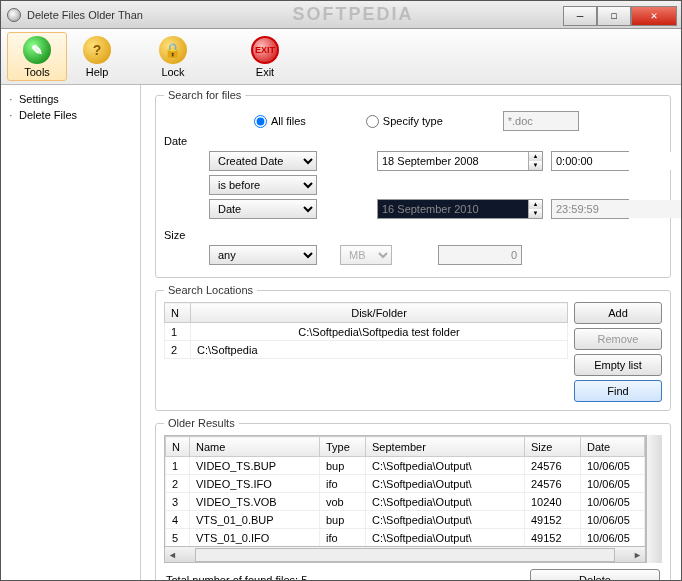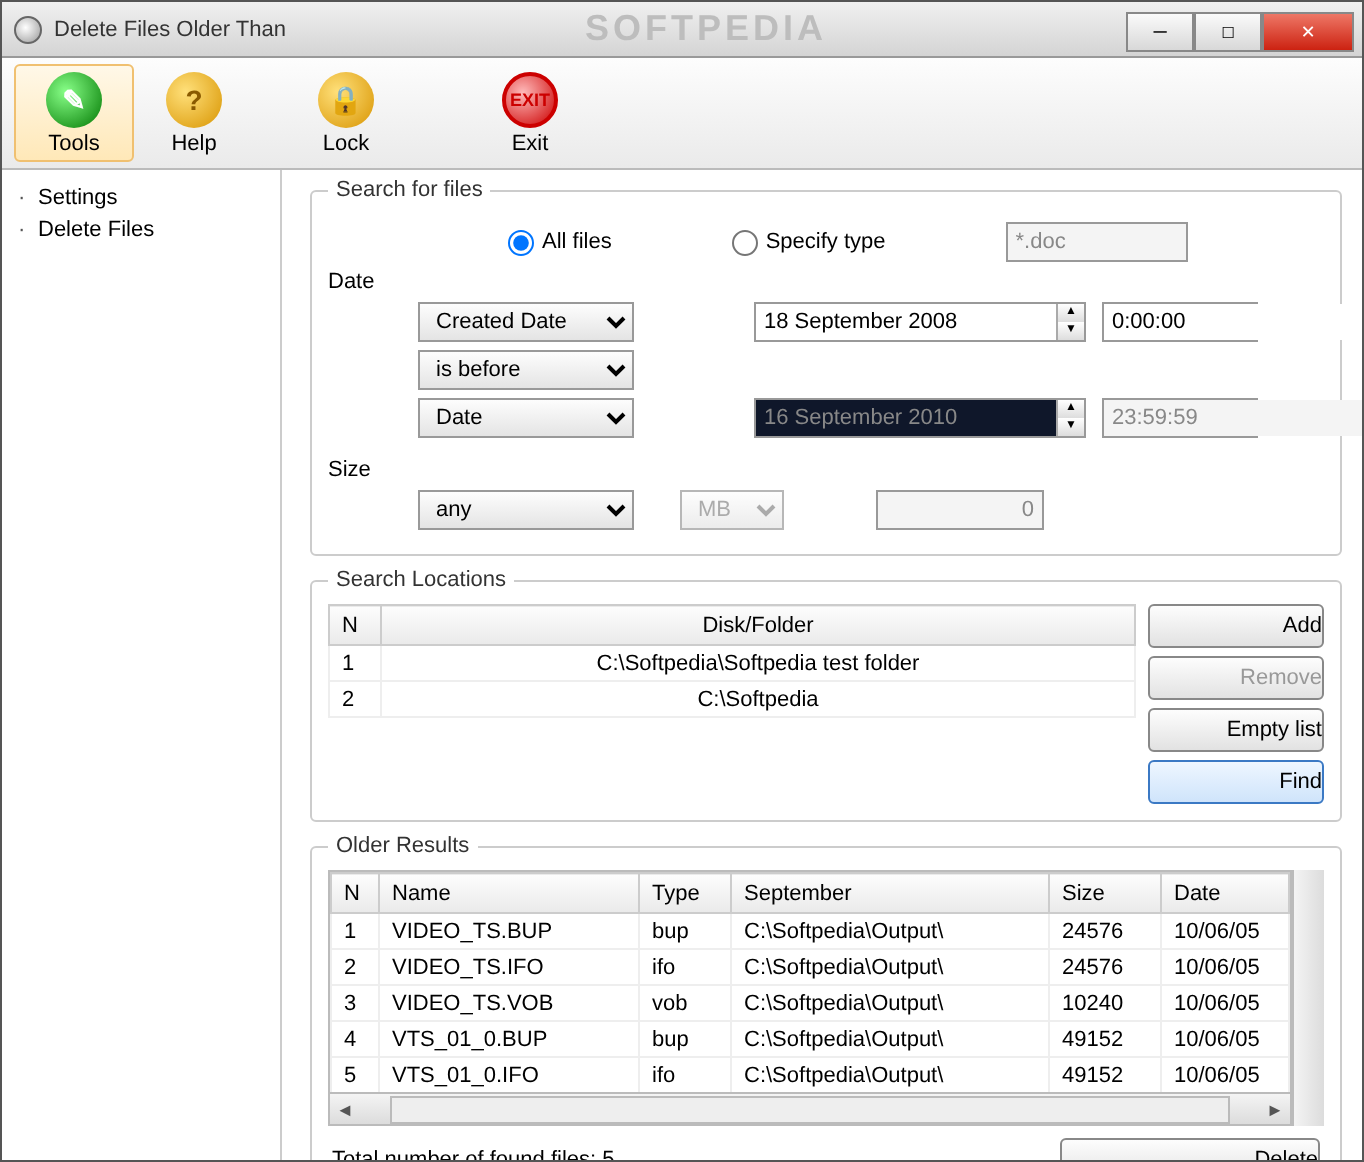--- a/index.html
+++ b/index.html
@@ -34,21 +34,21 @@
 .indent { margin-left:30px; }
 .lbl-col { width:30px; }
 select, input[type=text] { border:1px solid #999; background:#fff; height:20px; padding:1px 4px; }
 select { background:linear-gradient(#fdfdfd,#e4e4e4);margin-left:15px; }
 select.dd { width:108px; }
 .radio { display:flex; align-items:center; gap:4px; }
 .spinbox { display:flex; border:1px solid #999; height:20px; }
 .spinbox input { border:none; flex:1; padding:1px 4px; }
 .spin { width:15px; display:flex; flex-direction:column; border-left:1px solid #aaa; }
 .spin div { flex:1; background:linear-gradient(#fff,#ddd); font-size:6px; text-align:center; line-height:8px; }
-.btn { height:22px; border:1px solid #888; background:linear-gradient(#fdfdfd,#e2e2e2); border-radius:3px; min-width:88px;text-align:right; }
+.btn { height:22px; border:1px solid #888; background:linear-gradient(#fdfdfd,#e2e2e2); border-radius:3px; min-width:88px; }
 .btn.primary { border:1px solid #3b79c4; background:linear-gradient(#eef6ff,#cfe4fb); }
 .btn.disabled { color:#999; }
 .locgrid { flex:1; }
 table { width:100%; border-collapse:collapse; border:1px solid #bbb; }
 th { background:linear-gradient(#fdfdfd,#eaeaea); border:1px solid #ccc; font-weight:normal; text-align:left; padding:2px 6px; height:20px; }
 td { border:1px solid #eee; padding:2px 6px; height:18px; }
 .locbtns { display:flex; flex-direction:column; gap:4px; margin-left:6px; }
 .results-wrap { border:1px solid #bbb; }
 .results-scroll { max-height:110px; overflow:auto; }
 .results-wrap th { position:sticky; top:0; }
@@ -107,21 +107,21 @@
         <legend>Search for files</legend>
         <div class="row" style="margin-left:90px; gap:60px;">
           <label class="radio">
               <input type="radio" checked="" style=""> 
               <span>All files</span>
             </label>
           <label class="radio">
               <input type="radio" style=""> 
               <span>Specify type</span>
             </label>
-          <input type="text" style="width: 91px; background: rgb(244, 244, 244); color: rgb(136, 136, 136);" readonly="" value="*.doc">
+          <input type="text" style="width: 76px; background: rgb(244, 244, 244); color: rgb(136, 136, 136);" readonly="" value="*.doc">
         </div>
 
         <div class="row">
             <div class="lbl-col">Date</div>
           </div>
         <div class="row indent">
           <select class="dd"><option>Created Date</option></select>
           <div style="width:44px;"></div>
           <div class="spinbox" style="width:166px;">
               <input value="18 September 2008" style="">
@@ -172,21 +172,21 @@
                   <tr>
                     <th style="width:26px;">N</th>
                     <th style="text-align:center;">Disk/Folder</th>
                   </tr>
               <tr>
                     <td>1</td>
                     <td style="text-align:center;">C:\Softpedia\Softpedia test folder</td>
                   </tr>
               <tr>
                     <td>2</td>
-                    <td style="text-align:center;">C:\Softpedia</td>
+                    <td style="">C:\Softpedia</td>
                   </tr>
             </tbody>
               </table>
           </div>
           <div class="locbtns">
             <button class="btn">Add</button>
             <button class="btn disabled">Remove</button>
             <button class="btn">Empty list</button>
             <button class="btn primary">Find</button>
           </div>

